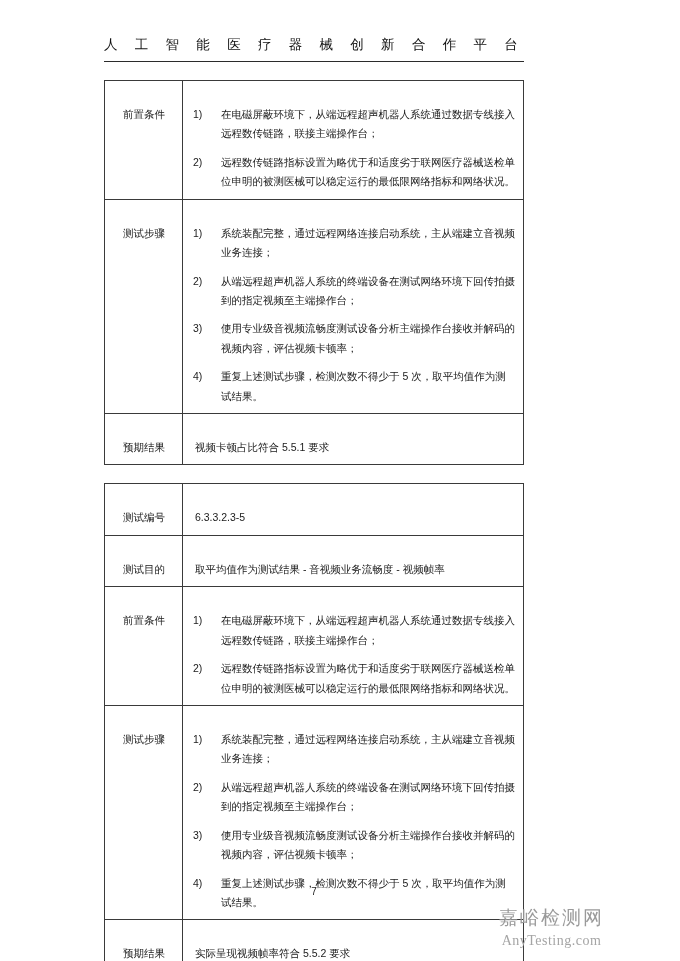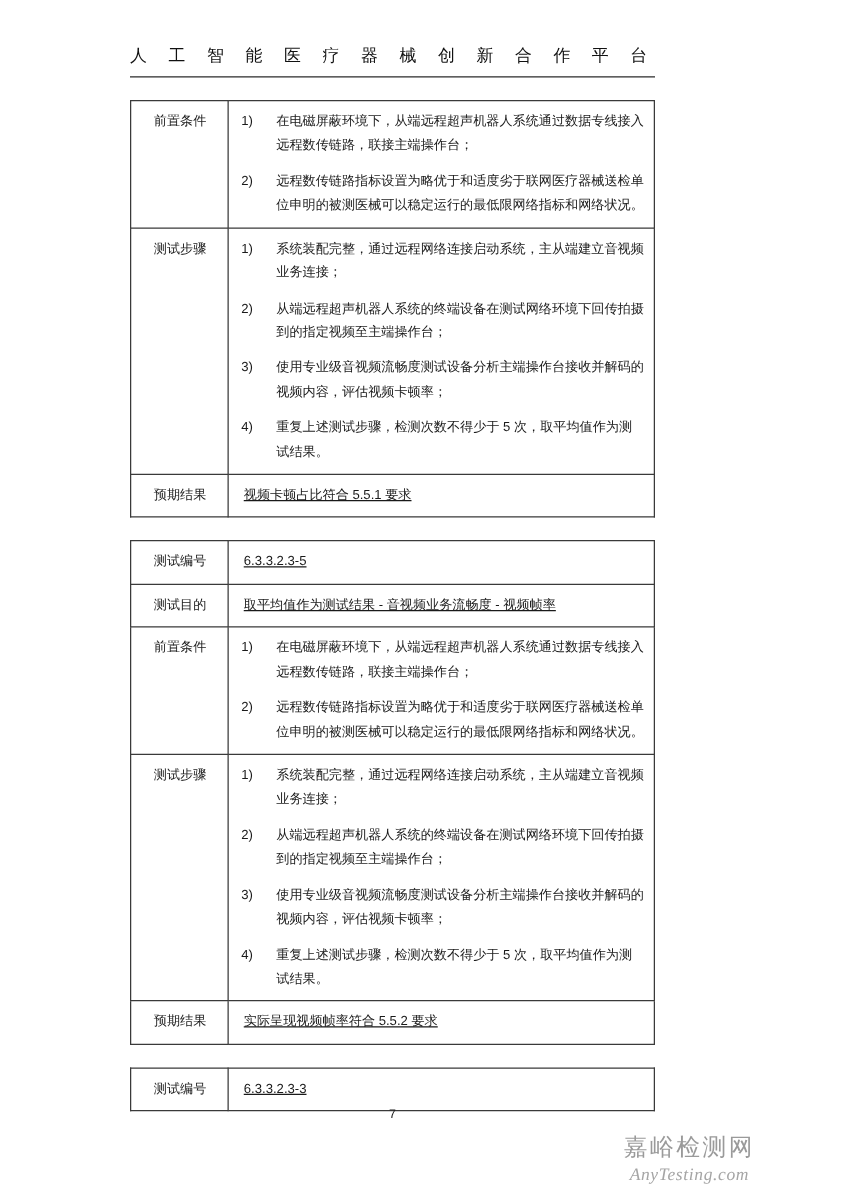--- a/index.html
+++ b/index.html
@@ -37,36 +37,35 @@
   table.doc-table {
     width: 100%;
     border-collapse: collapse;
     table-layout: fixed;
     margin-top: 18px;
     font-size: 10.5px;
   }
   table.doc-table td {
     border: 0.9px solid #3a3a3a;
     vertical-align: top;
-    padding: 7px 7px 7px 8px;
+    padding: 24px 7px 7px 8px;
     line-height: 1.85;
   }
   td.label-cell {
     width: 62px;
     text-align: center;
     white-space: nowrap;
     padding-left: 3px;
     padding-right: 3px;
   }
   td.content-cell {
     padding-left: 10px;
   }
   .simple-row td.value-cell {
     padding-left: 12px;
-    text-decoration: underline;
   }
   ol.num-list {
     margin: 0;
     padding: 0;
     list-style: none;
   }
   ol.num-list > li {
     position: relative;
     padding-left: 30px;
     margin-bottom: 9px;
@@ -104,21 +103,20 @@
     letter-spacing: 2px;
     color: #9a9a9a;
     font-family: "DejaVu Sans", "Liberation Sans", sans-serif;
   }
   .watermark .wm-en {
     font-size: 14px;
     letter-spacing: 0.5px;
     color: #a5a5a5;
     margin-top: 2px;
     font-family: "Liberation Serif", serif;
-    font-style: italic;
   }
 </style>
 </head>
 <body>
 
 <div class="page">
 
   <div class="doc-header">人 工 智 能 医 疗 器 械 创 新 合 作 平 台</div>
 
   <table class="doc-table">

